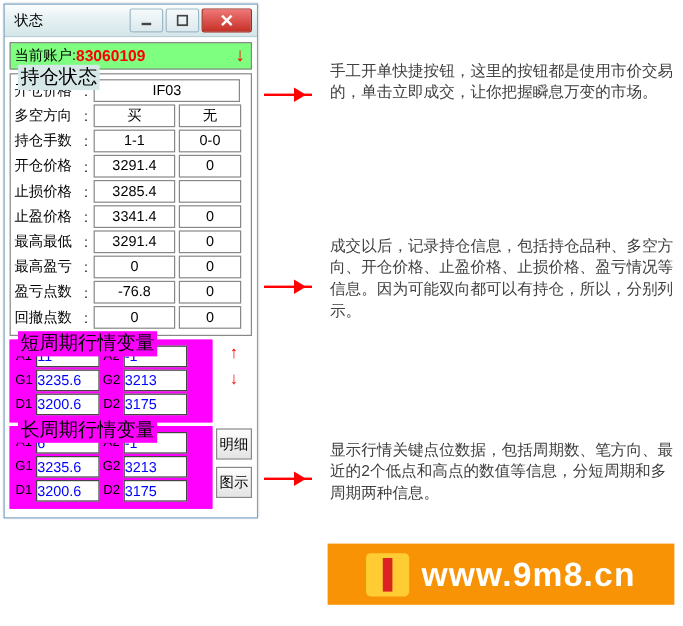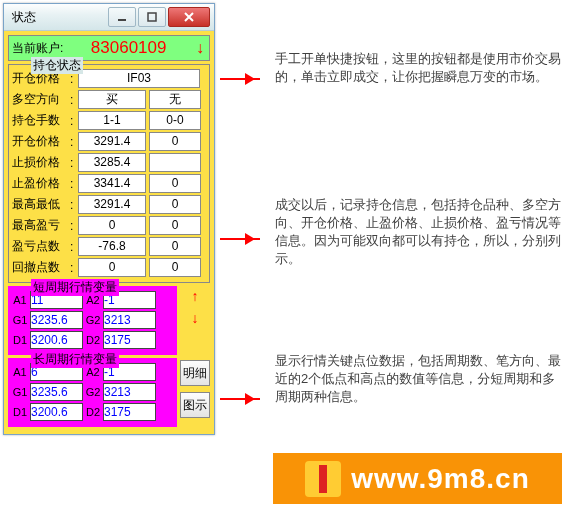--- a/index.html
+++ b/index.html
@@ -2,29 +2,29 @@
 <html><head>
 <meta charset="utf-8">
 <style>
 body{margin:0;font-family:SimSun,"宋体",sans-serif;font-size:12px;background:#fff;width:569px;height:522px;position:relative}
 .window{position:absolute;left:3px;top:3px;width:210px;border:1px solid #7aa3c8;background:#d6e7e7;box-shadow:0 0 2px rgba(0,0,0,.3)}
 .titlebar{height:26px;background:linear-gradient(#fdfefe,#e8f2f4 40%,#d4e6e9);border-bottom:1px solid #b8cdd4;display:flex;align-items:center;padding:0 4px}
 .title-text{flex:1;color:#000;padding-left:4px}
 .wbtn{width:26px;height:18px;margin-left:2px;border:1px solid #9fb8c6;border-radius:2px;display:flex;align-items:center;justify-content:center;font-size:11px;background:linear-gradient(#f5fafb,#dce9ed)}
 .wbtn svg{display:block}
 .wbtn.close{background:linear-gradient(#e77,#c73127);border-color:#a82820;color:#fff;width:40px}
-.client{background:#fde047;padding:4px}
+.client{background:#ffffff;padding:4px}
 .acct-row{display:flex;align-items:center;background:#7fff7f;border:1px solid #888;padding:2px 3px;margin-bottom:3px}
 .acct-label{color:#000}
-.acct-val{flex:1;color:#f00;font-weight:normal;text-align:center;font-size:17px}
+.acct-val{flex:1;color:#f00;font-weight:bold;font-size:13px}
 .red-arrow{color:#f00;font-size:16px;line-height:12px;width:12px;text-align:center}
 .btnrow{display:flex;gap:1px;margin-bottom:4px}
 .tbtn{flex:1;height:22px;border:1px solid #888;background:linear-gradient(#fdfdfd,#e4e4e4);font-size:12px;display:flex;align-items:center;justify-content:center;cursor:pointer}
 .group{border:1px solid #888;margin-bottom:3px;padding:4px 3px 3px;position:relative}
-.group-label{position:absolute;top:-8px;left:22px;background:#d6e7e7;padding:0 2px;font-size:12px}
+.group-label{position:absolute;top:-8px;left:6px;background:#d6e7e7;padding:0 2px;font-size:16px}
 .frow{display:flex;align-items:center;margin-bottom:2px}
 .flabel{width:58px;text-align:left}
 .colon{width:8px}
 .fval{border:1px solid #888;background:#fff;height:17px;line-height:17px;text-align:center;font-size:12px}
 .fval.w1{width:66px}
 .fval.w2{width:50px;margin-left:3px}
 .fval.wfull{width:120px}
 .cycgroup{border:1px solid #f0f;background:#f0f;padding:4px 3px 3px;position:relative;margin-bottom:3px}
 .cycgroup .group-label{background:#f0f;color:#000}
 .crow{display:flex;align-items:center;margin-bottom:2px;gap:2px}
@@ -190,18 +190,18 @@
   </div>
 </div>
 
 <div class="ann-arrow" style="left:220px;top:78px;width:40px"></div>
 <div class="annotation" style="left:275px;top:50px">手工开单快捷按钮，这里的按钮都是使用市价交易的，单击立即成交，让你把握瞬息万变的市场。</div>
 
 <div class="ann-arrow" style="left:220px;top:238px;width:40px"></div>
 <div class="annotation" style="left:275px;top:196px">成交以后，记录持仓信息，包括持仓品种、多空方向、开仓价格、止盈价格、止损价格、盈亏情况等信息。因为可能双向都可以有持仓，所以，分别列示。</div>
 
 <div class="ann-arrow" style="left:220px;top:398px;width:40px"></div>
-<div class="annotation" style="left:275px;top:352px">显示行情关键点位数据，包括周期数、笔方向、最近的2个低点和高点的数值等信息，分短周期和多周期两种信息。</div>
+<div class="annotation" style="left:275px;top:366px">显示行情关键点位数据，包括周期数、笔方向、最近的2个低点和高点的数值等信息，分短周期和多周期两种信息。</div>
 
 <div class="logo-banner">
   <span class="icon"></span>
   <span>www.9m8.cn</span>
 </div>
 
 </body></html>

